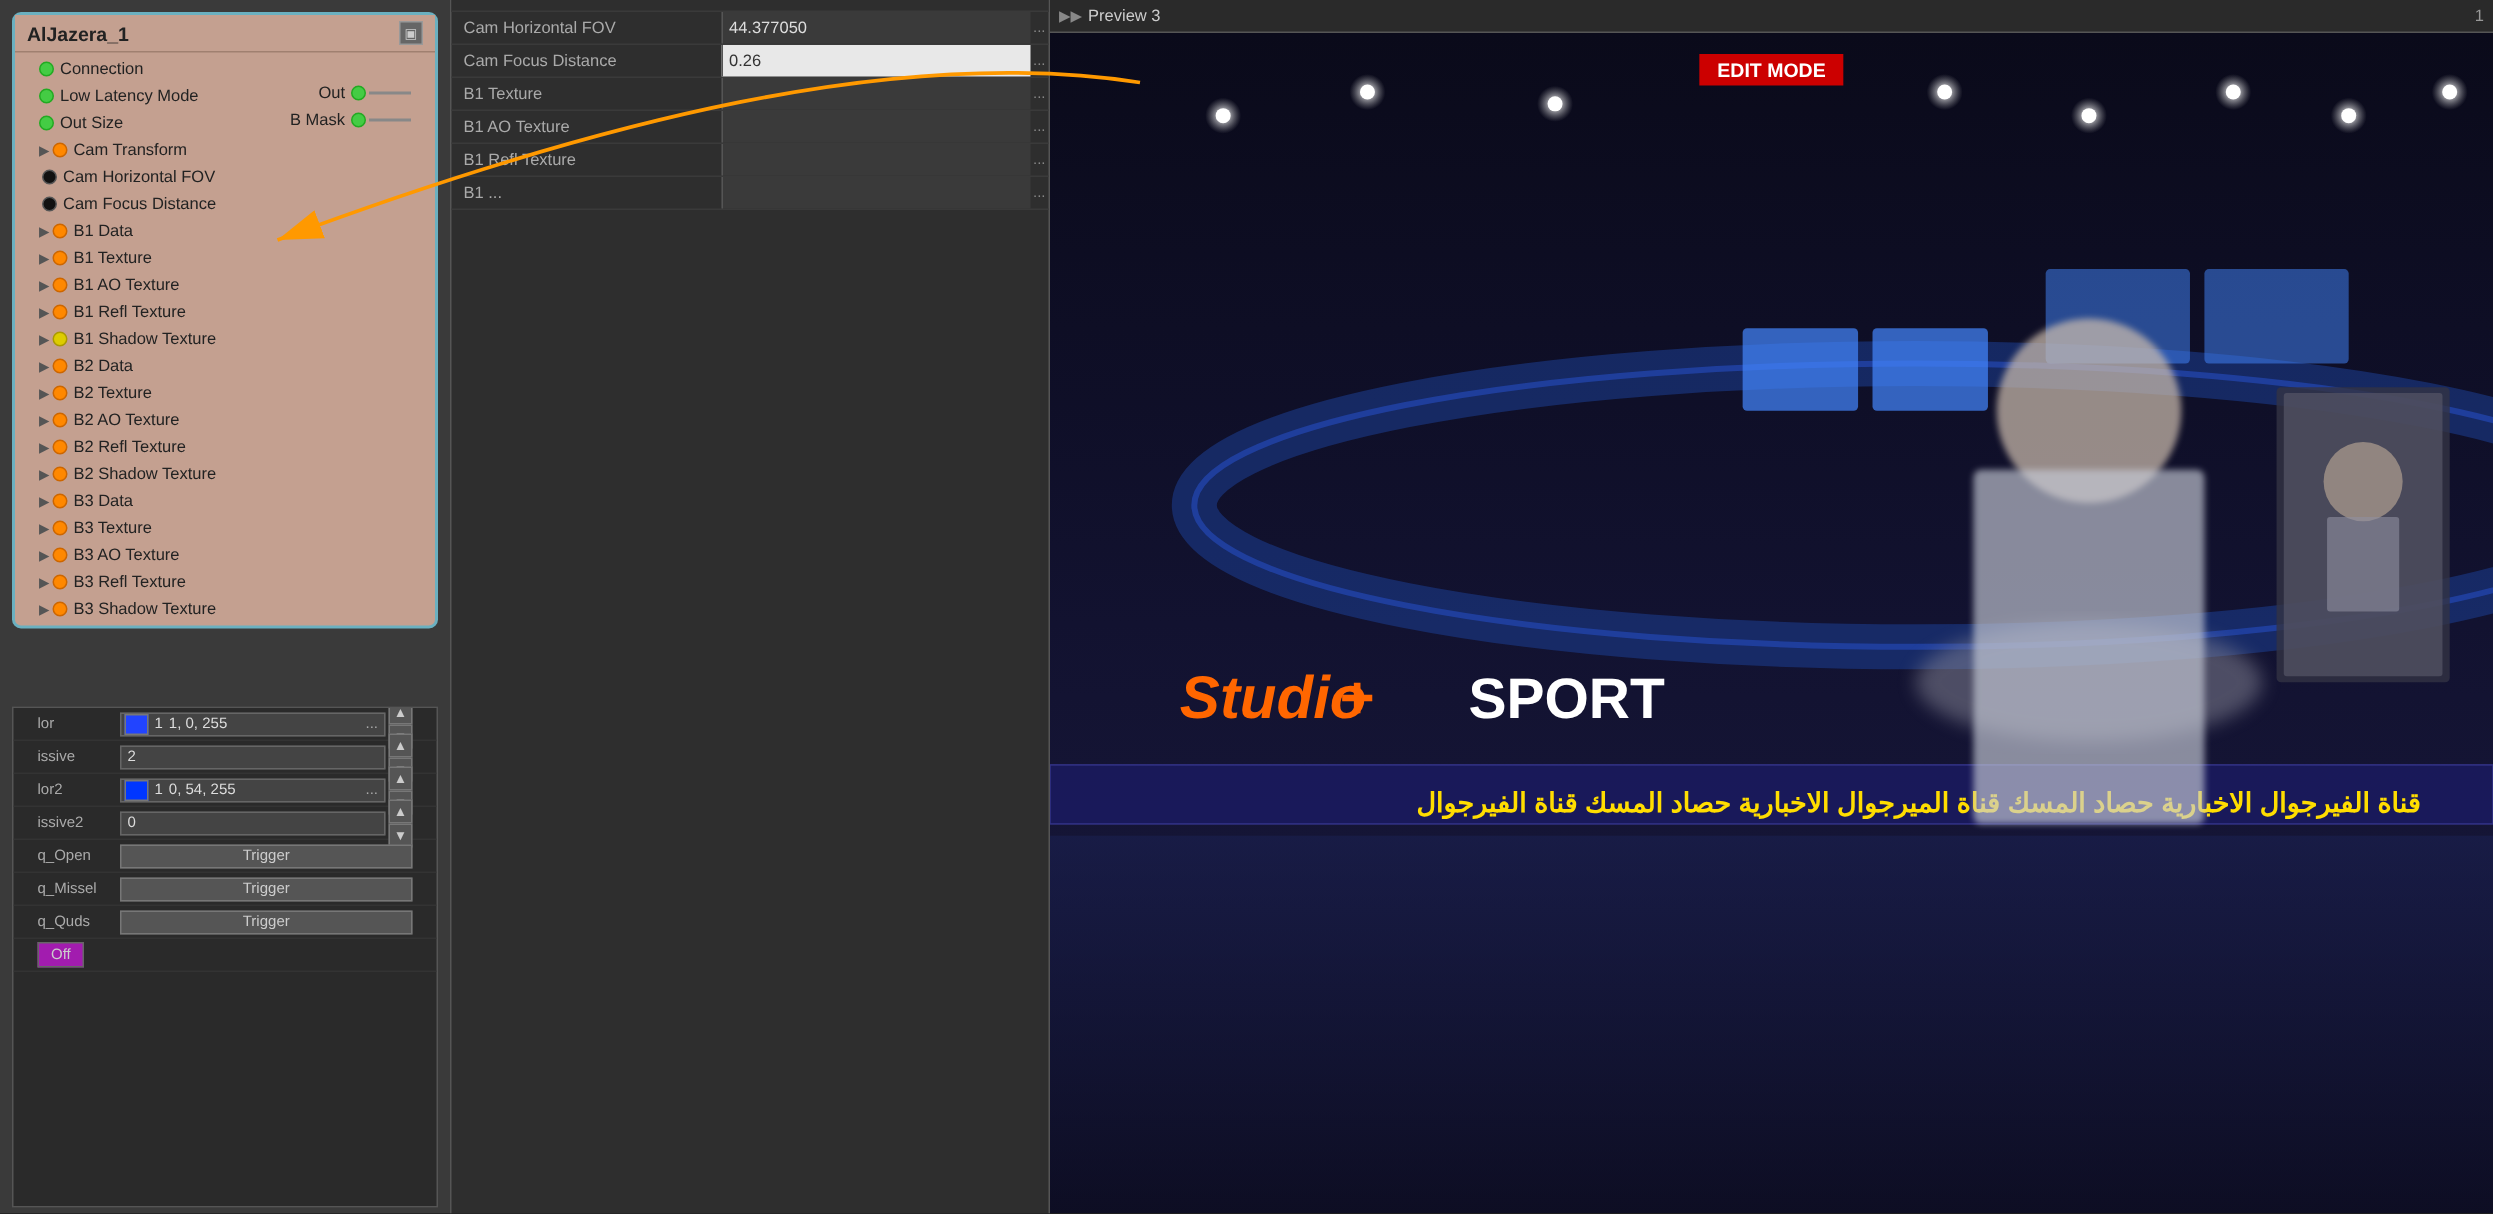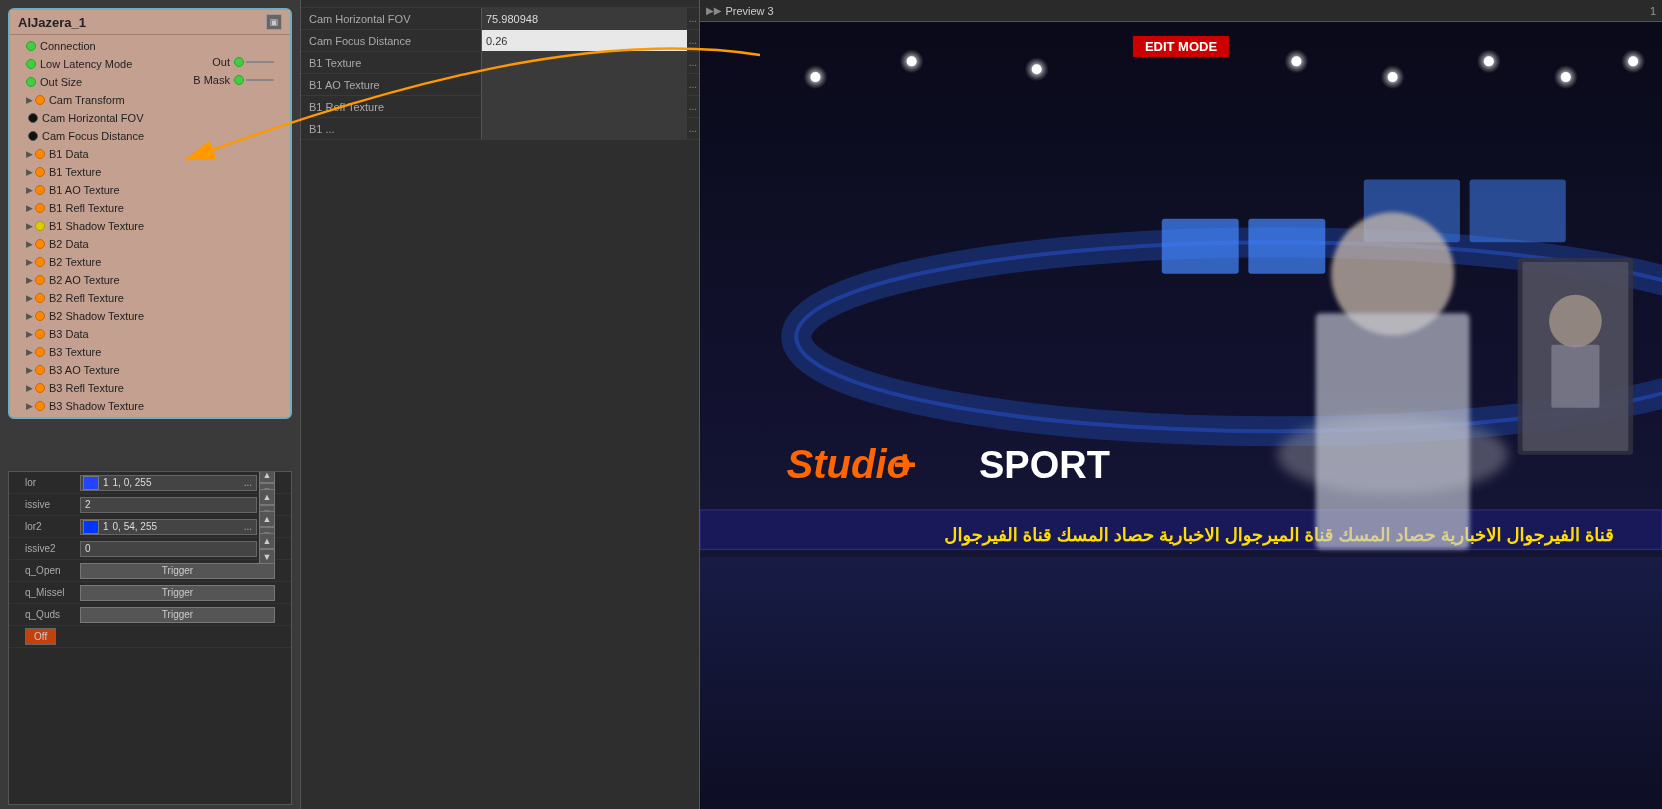--- a/index.html
+++ b/index.html
@@ -188,21 +188,21 @@
       height: 16px;
       display: flex;
       align-items: center;
       justify-content: center;
       font-size: 10px;
       color: #ccc;
       cursor: pointer;
     }
 
     .off-btn {
-      background: #c2410c;
+      background: #a21caf;
       border: 1px solid #666;
       padding: 2px 8px;
       font-size: 10px;
       color: #ccc;
       cursor: pointer;
     }
 
     
     .middle-panel {
       width: 400px;
@@ -535,21 +535,21 @@
   </div>
 </div>
 
 <div class="middle-panel">
 
   <div style="height:8px;background:#2e2e2e;border-bottom:1px solid #3a3a3a;"></div>
 
   <div class="prop-row">
     <span class="prop-label">Cam Horizontal FOV</span>
     <div class="prop-value">
-      <span>75.980948</span>
+      <span>44.377050</span>
     </div>
     <span class="prop-dots">...</span>
   </div>
 
   <div class="prop-row">
     <span class="prop-label">Cam Focus Distance</span>
     <div class="prop-value highlighted">
       <span>0.26</span>
     </div>
     <span class="prop-dots">...</span>

